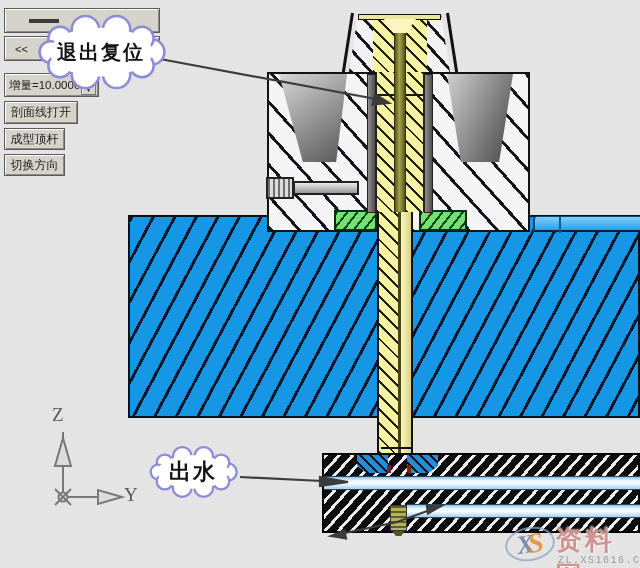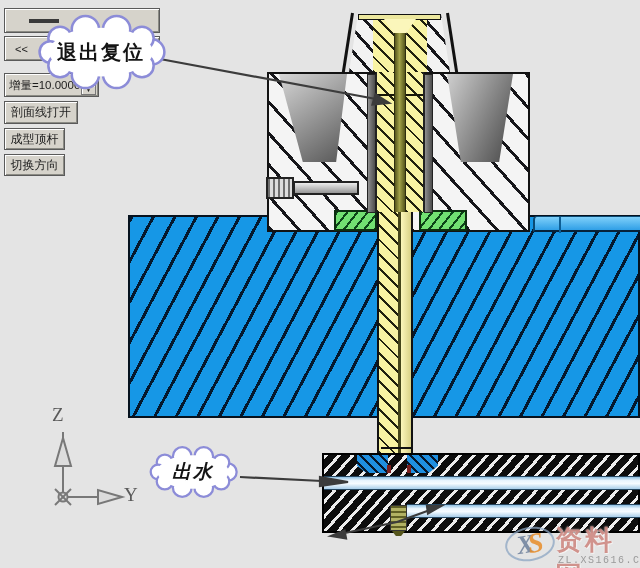--- a/index.html
+++ b/index.html
@@ -183,21 +183,21 @@
         <circle cx="54" cy="17" r="14"></circle>
           <circle cx="28" cy="26" r="12"></circle>
           <circle cx="18" cy="40" r="11"></circle>
         <circle cx="28" cy="54" r="12"></circle>
           <circle cx="54" cy="63" r="14"></circle>
           <circle cx="86" cy="63" r="14"></circle>
         <circle cx="112" cy="54" r="12"></circle>
       </g>
       <ellipse cx="70" cy="40" rx="53" ry="25" fill="#ffffff"></ellipse>
     </svg>
-    <span class="txt" style="font-size:19px;font-style:italic;">出水</span>
+    <span class="txt" style="font-size:22px;">出水</span>
   </div>
 
 
   <div class="abs" style="left:0;top:0;width:170px;height:180px;z-index:50;">
     <div class="abs tb-btn" style="left:4px;top:8px;width:156px;height:25px;">
       <div class="dash"></div>
     </div>
     <div class="abs tb-btn" style="left:4px;top:36px;width:156px;height:25px;padding-left:10px;font-size:11px;">&lt;&lt;</div>
     <div class="abs inc-box" style="left:4px;top:73px;width:95px;height:24px;">
       <span>增量=10.0000</span>

